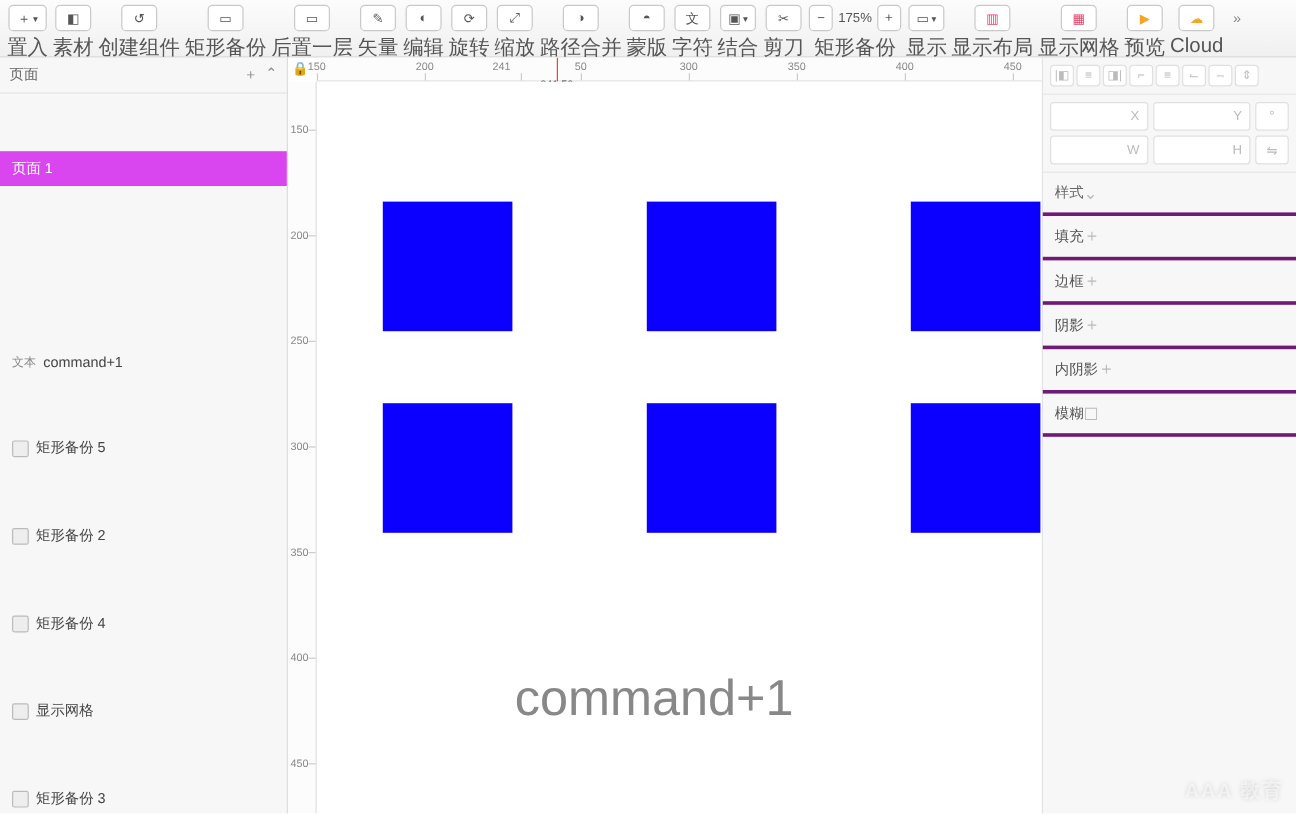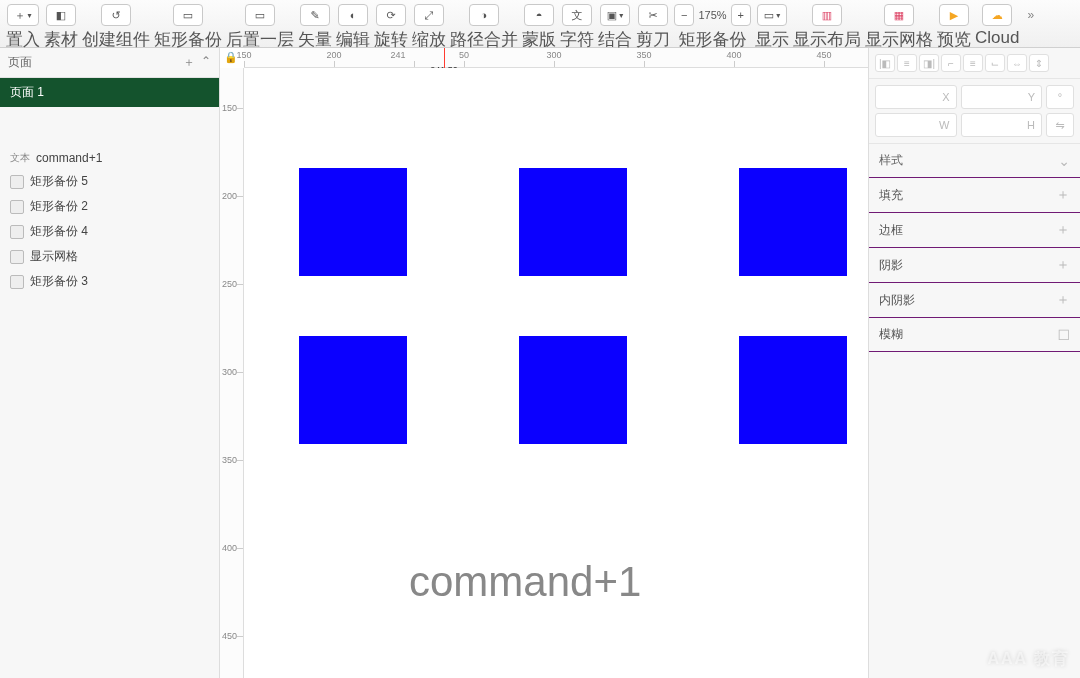--- a/index.html
+++ b/index.html
@@ -16,25 +16,25 @@
 .zoom-box .tbtn { min-width: 20px; }
 .zoom-val { font-size: 11px; color: #555; padding: 0 4px; }
 .tbtn.play { color: #f5a623; }
 .tbtn.cloud { color: #f5a623; }
 .chev { font-size: 12px; color: #888; padding: 4px; cursor: pointer; }
 
 
 .main { display: flex; flex: 1; min-height: 0; }
 
 
-.left { width: 220px; background: #f7f7f7; border-right: 1px solid #ddd; display: flex; flex-direction: column; }
+.left { width: 240px; background: #f7f7f7; border-right: 1px solid #ddd; display: flex; flex-direction: column; justify-content: space-between; }
 .left-head { display: flex; align-items: center; justify-content: space-between; padding: 6px 8px; font-size: 12px; color: #666; border-bottom: 1px solid #e3e3e3; }
 .left-head .icons { display: flex; gap: 6px; color: #888; }
 .page-item { padding: 6px 10px; font-size: 12px; cursor: pointer; }
-.page-item.sel { background: #14532d; color: #fff; }
+.page-item.sel { background: #d946ef; color: #fff; }
 .layers-gap { height: 40px; }
 .layer { display: flex; align-items: center; gap: 6px; padding: 4px 10px; font-size: 12px; color: #444; cursor: pointer; }
 .layer .sw { width: 14px; height: 14px; border: 1px solid #bbb; background: #eee; border-radius: 2px; }
 .layer .tag { font-size: 10px; color: #888; }
 
 
 .canvas-wrap { flex: 1; position: relative; background: #fff; overflow: hidden; }
 .lock { position: absolute; left: 4px; top: 3px; font-size: 11px; color: #999; }
 .ruler-top { position: absolute; left: 24px; right: 0; top: 0; height: 20px; border-bottom: 1px solid #ddd; background: #fcfcfc; }
 .ruler-top .tick { position: absolute; top: 2px; font-size: 9px; color: #888; transform: translateX(-50%); }
@@ -48,21 +48,21 @@
 .guide-v { position: absolute; top: 0; width: 1px; height: 20px; background: #ff3b30; }
 .guide-label { position: absolute; top: 17px; font-size: 9px; color: #333; transform: translateX(-50%); }
 
 
 .right { width: 212px; background: #f7f7f7; border-left: 1px solid #ddd; display: flex; flex-direction: column; font-size: 12px; color: #555; }
 .align-row { display: flex; gap: 2px; padding: 6px 6px; border-bottom: 1px solid #e6e6e6; }
 .align-row .ab { width: 20px; height: 18px; border: 1px solid #e0e0e0; background: #fff; border-radius: 3px; display: flex; align-items: center; justify-content: center; color: #bbb; font-size: 10px; cursor: pointer; }
 .dims { display: grid; grid-template-columns: 1fr 1fr 28px; gap: 4px; padding: 6px; border-bottom: 1px solid #e6e6e6; }
 .dimbox { height: 24px; border: 1px solid #e0e0e0; background: #fff; border-radius: 3px; display: flex; align-items: center; justify-content: flex-end; padding: 0 6px; color: #bbb; font-size: 11px; }
 .smallbtn { height: 24px; border: 1px solid #e0e0e0; background: #fff; border-radius: 3px; display: flex; align-items: center; justify-content: center; color: #bbb; font-size: 11px; }
-.sect { display: flex; align-items: center; justify-content: space-between; padding: 8px 10px; border-bottom: 1px solid #701a75; cursor: default; }
+.sect { display: flex; align-items: center; padding: 8px 10px; border-bottom: 3px solid #701a75; cursor: default; }
 .sect.head { font-weight: 500; color: #666; }
 .sect .plus { color: #bbb; font-size: 14px; cursor: pointer; }
 
 .watermark { position: absolute; right: 10px; bottom: 8px; font-size: 16px; color: rgba(255,255,255,0.5); font-weight: bold; letter-spacing: 2px; text-shadow: 0 0 4px rgba(0,0,0,0.15); }
 </style>
 </head>
 <body>
 
 <div class="app">
 

